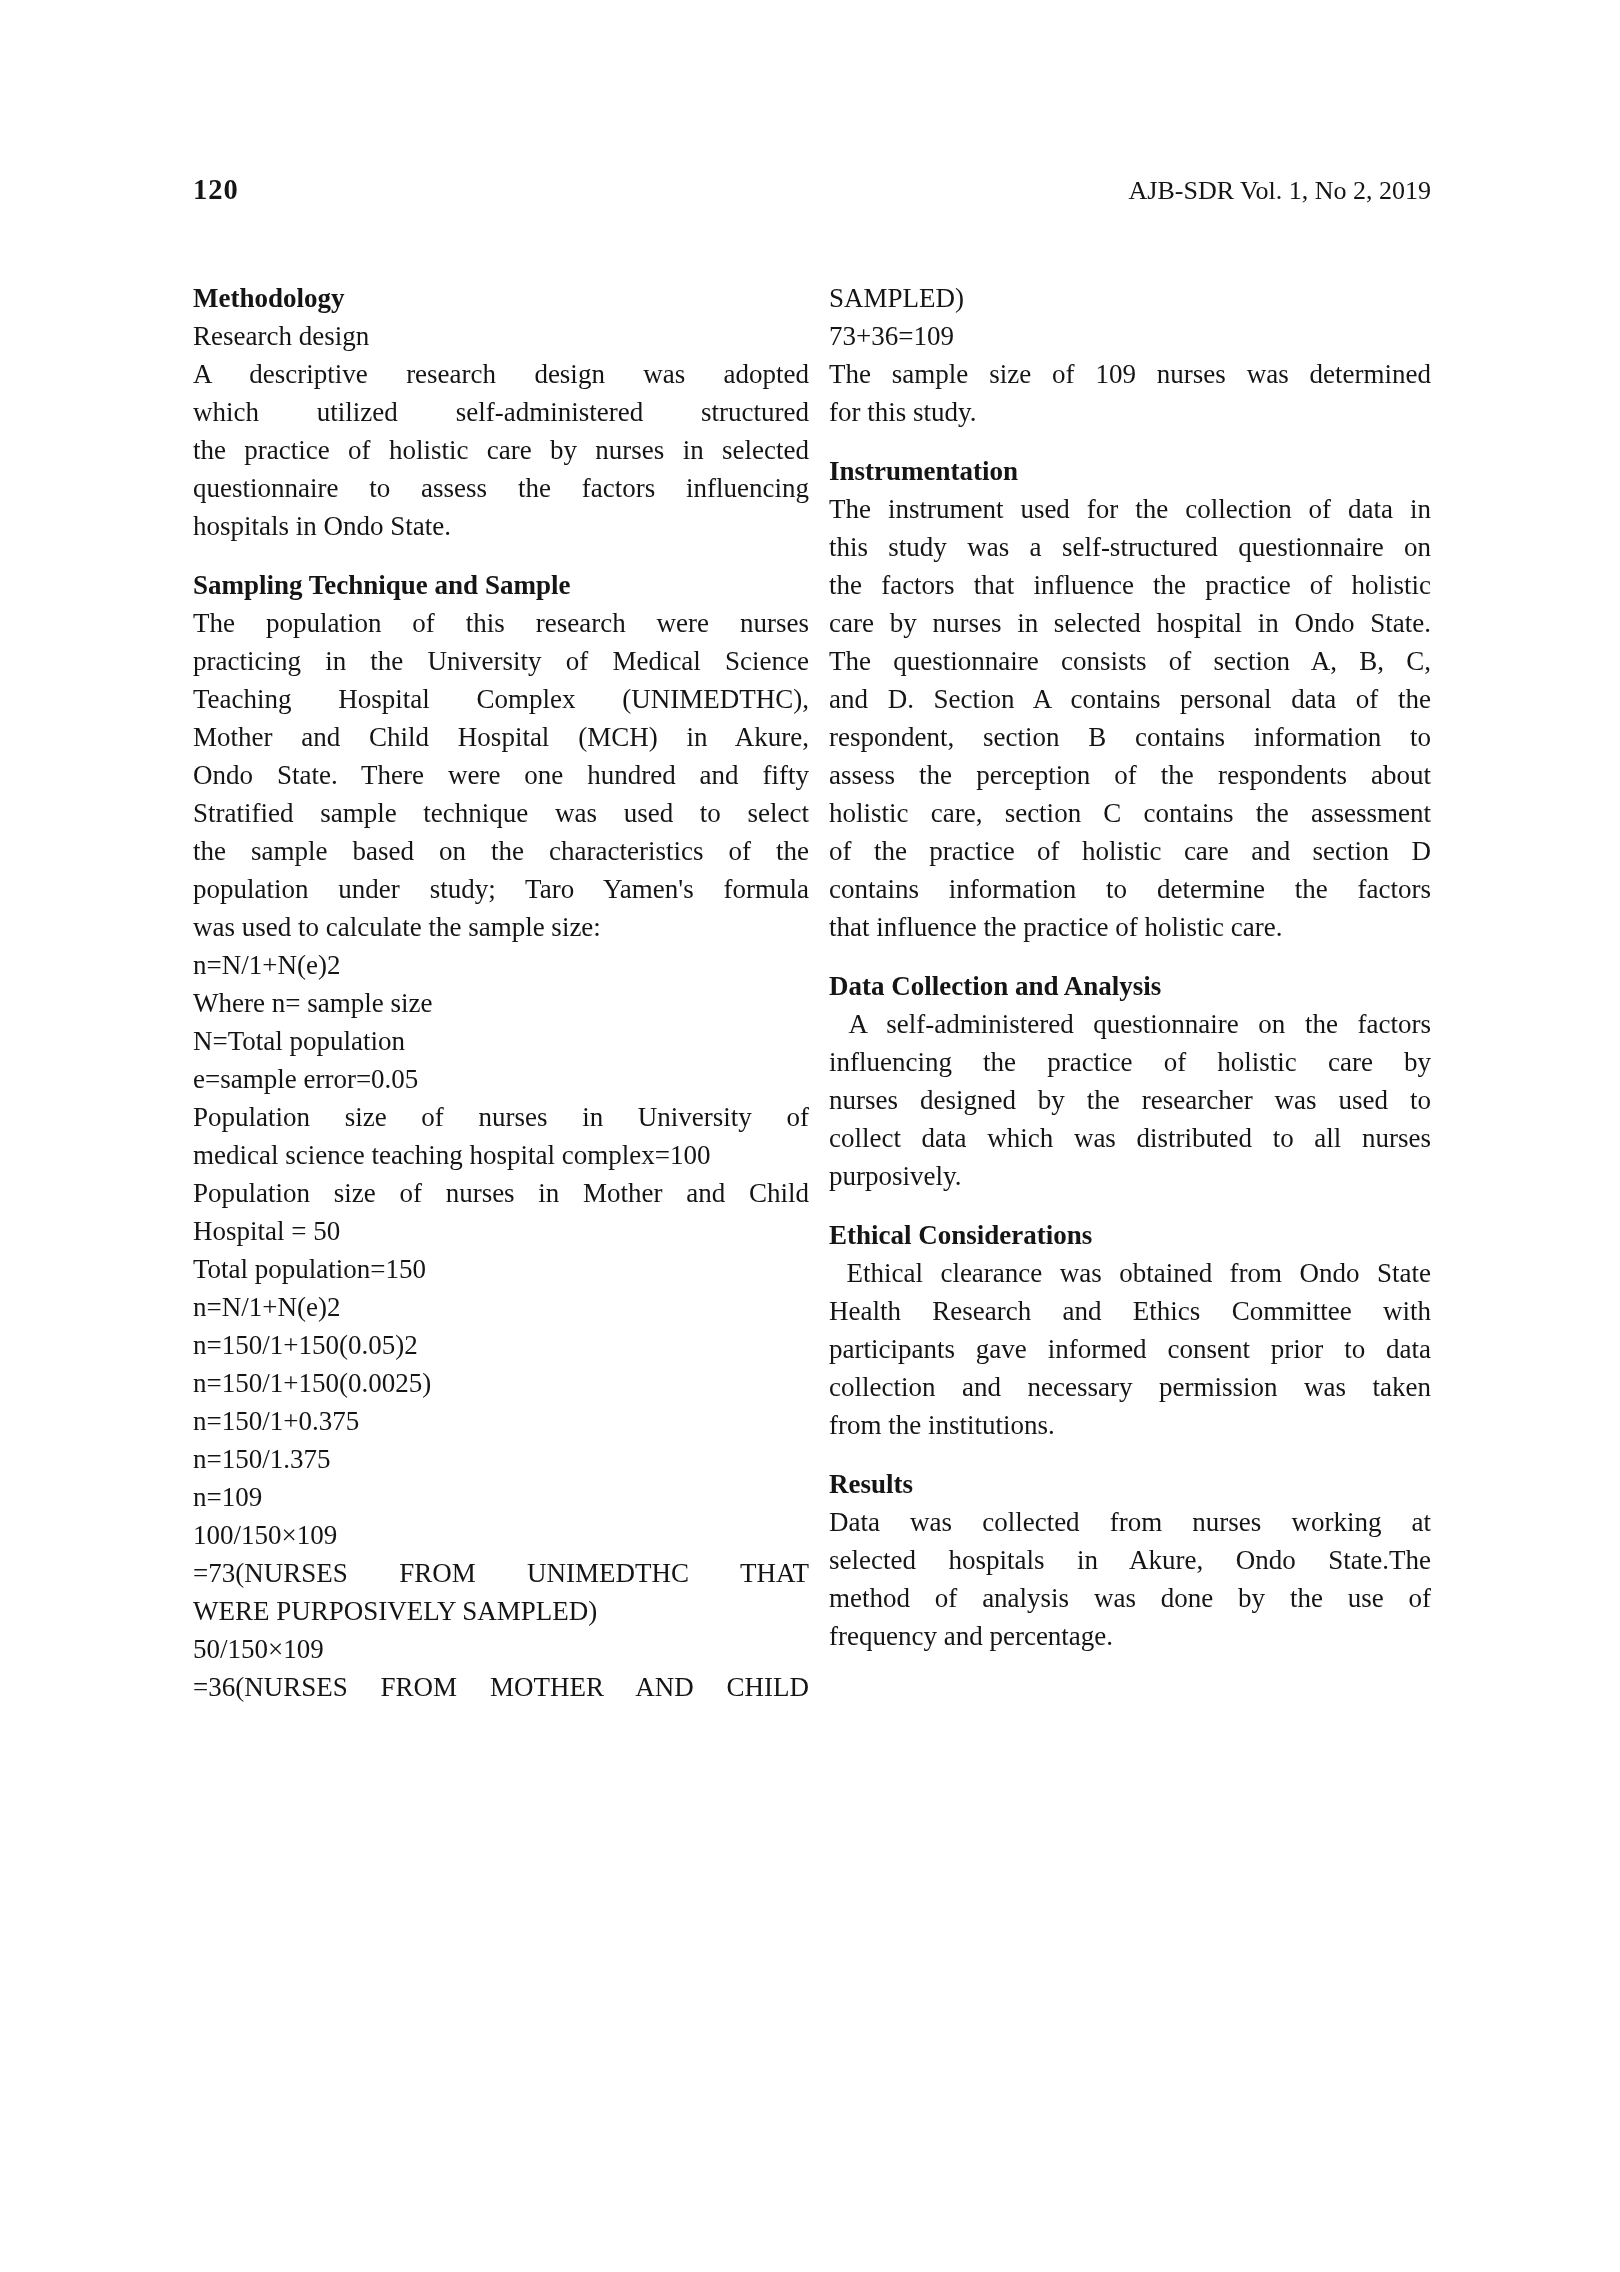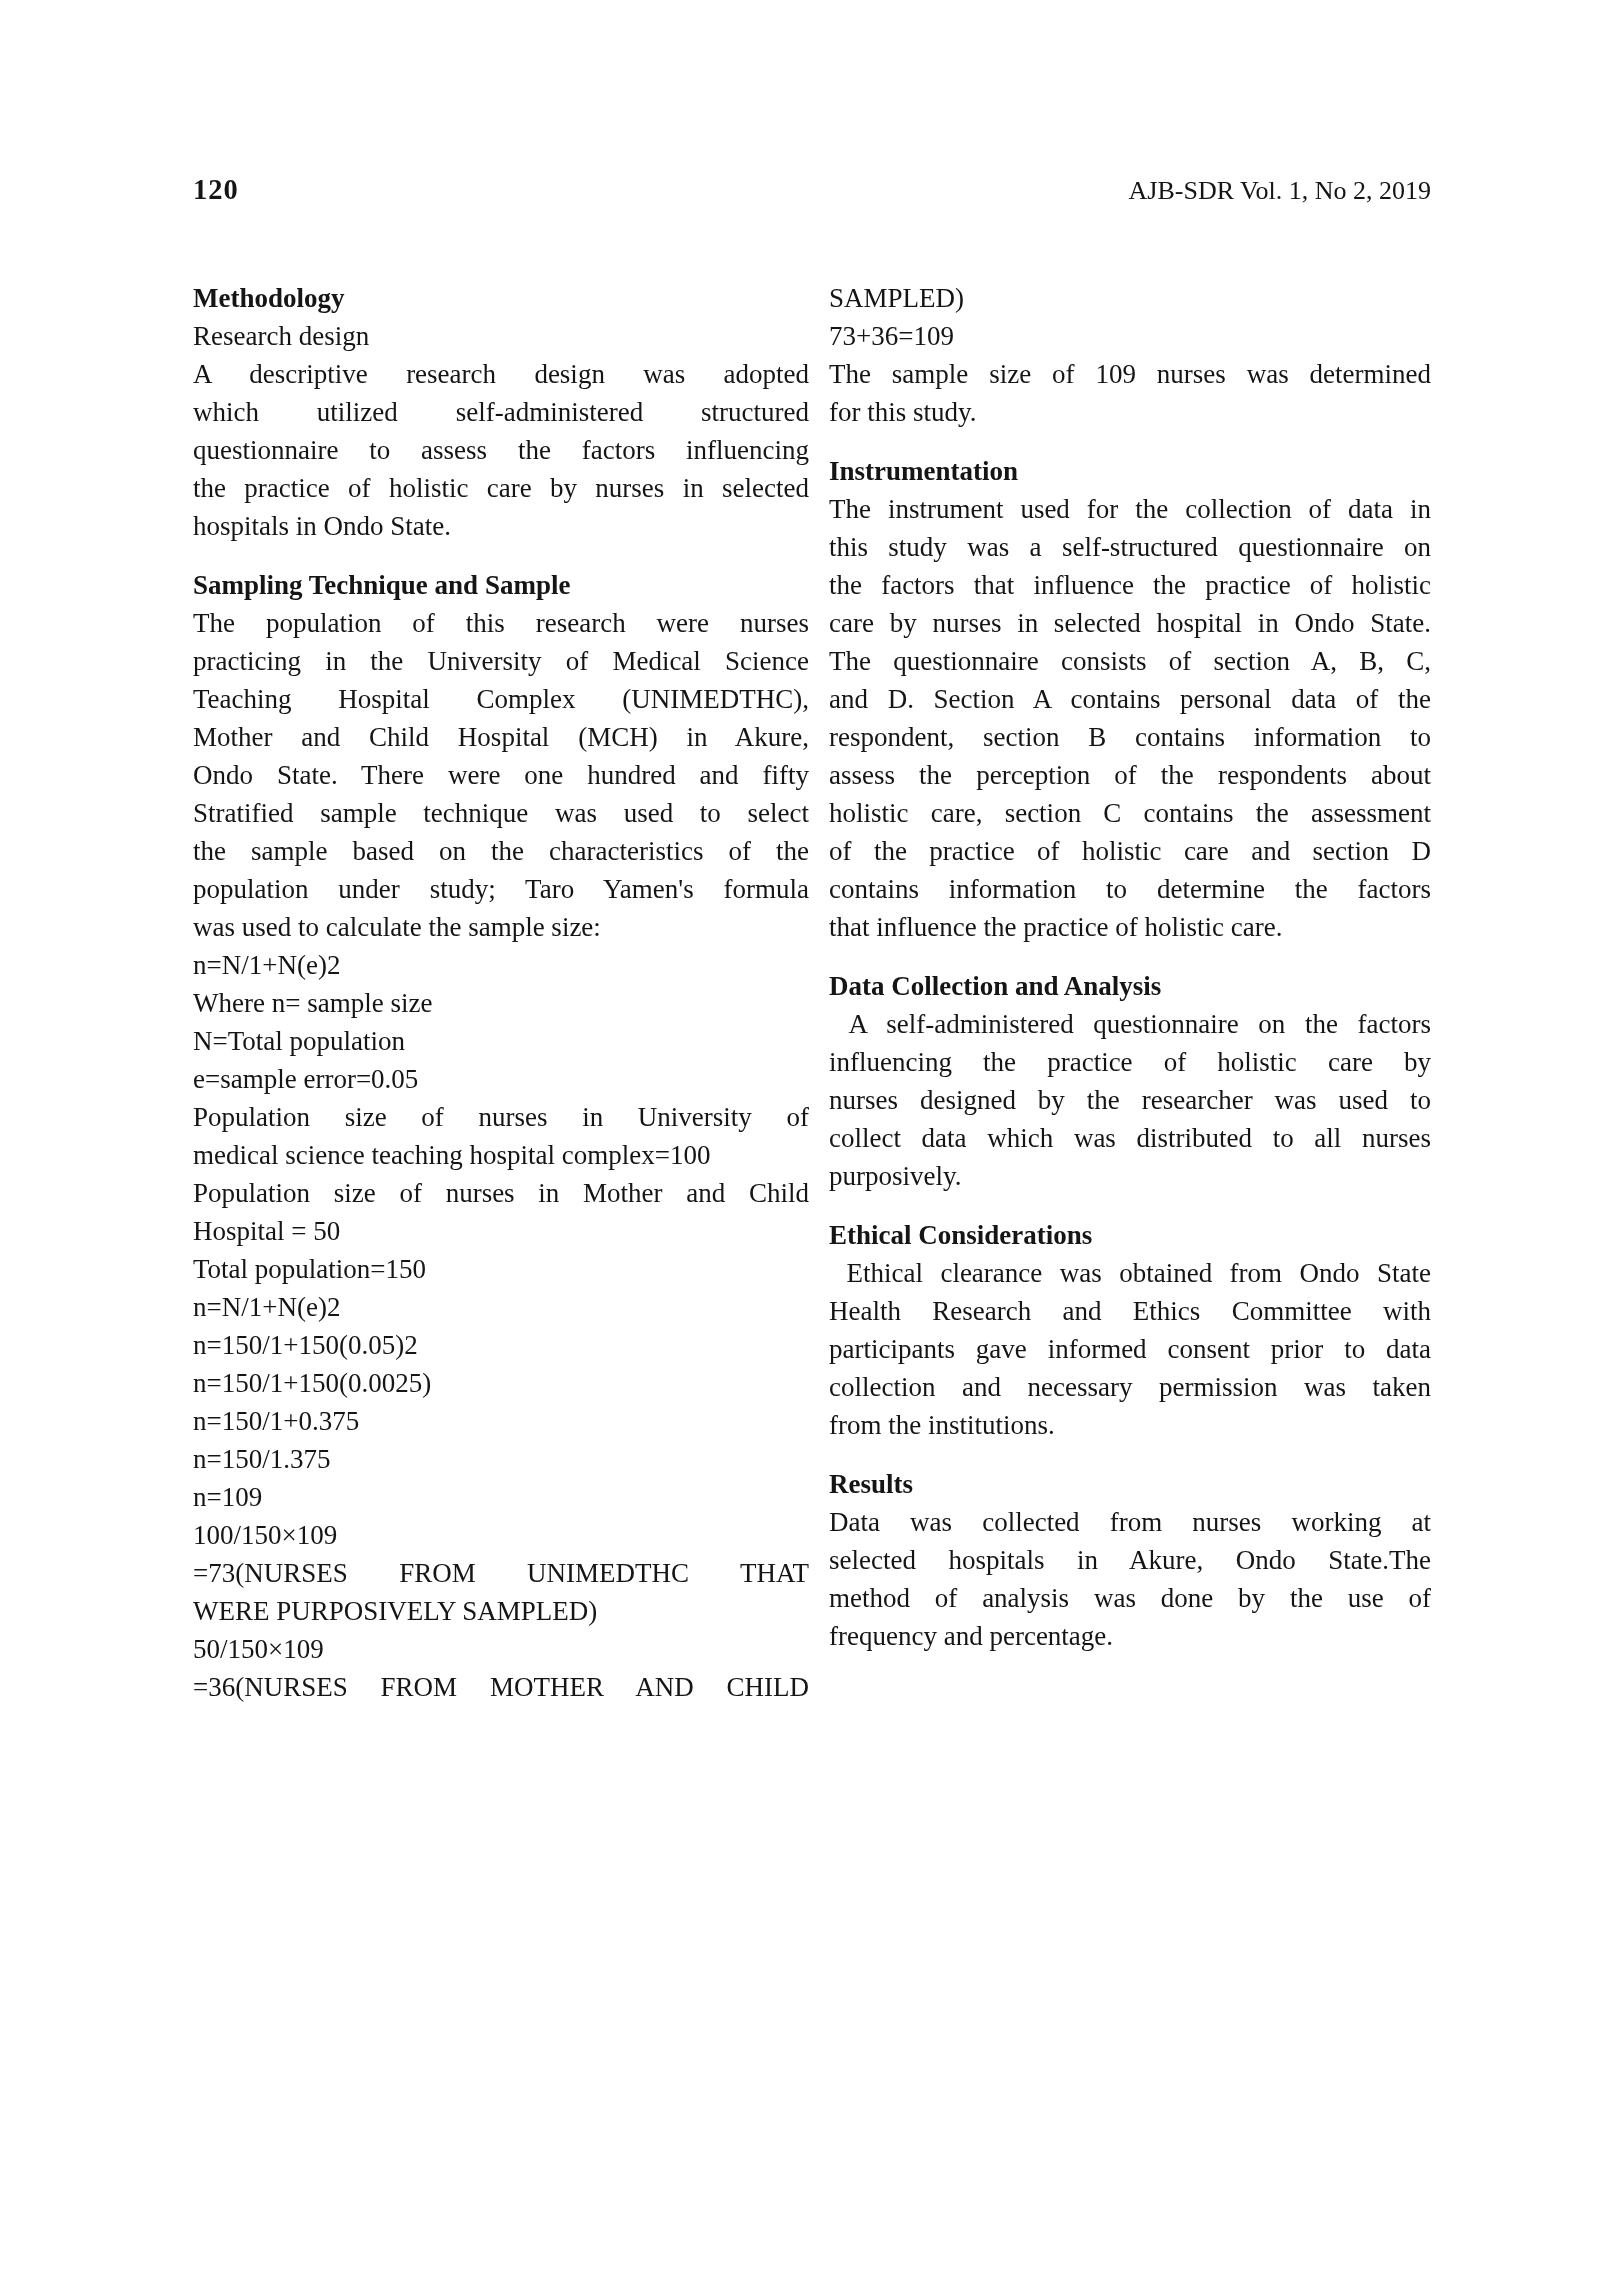--- a/index.html
+++ b/index.html
@@ -65,22 +65,22 @@
 <div class="page">
   <div class="header">
     <span class="pagenum">120</span>
     <span class="journal">AJB-SDR Vol. 1, No 2, 2019</span>
   </div>
   <div class="col col-left" id="col-left">
       <div class="ln h">Methodology</div>
       <div class="ln p">Research design</div>
       <div class="ln j">A descriptive research design was adopted</div>
       <div class="ln j">which utilized self-administered structured</div>
+      <div class="ln j">the practice of holistic care by nurses in selected</div>
       <div class="ln j">questionnaire to assess the factors influencing</div>
-      <div class="ln j">the practice of holistic care by nurses in selected</div>
       <div class="ln p">hospitals in Ondo State.</div>
       <div class="ln gap"></div>
       <div class="ln h">Sampling Technique and Sample</div>
       <div class="ln j">The population of this research were nurses</div>
       <div class="ln j">practicing in the University of Medical Science</div>
       <div class="ln j">Teaching Hospital Complex (UNIMEDTHC),</div>
       <div class="ln j">Mother and Child Hospital (MCH) in Akure,</div>
       <div class="ln j">Ondo State. There were one hundred and fifty</div>
       <div class="ln j">Stratified sample technique was used to select</div>
       <div class="ln j">the sample based on the characteristics of the</div>

